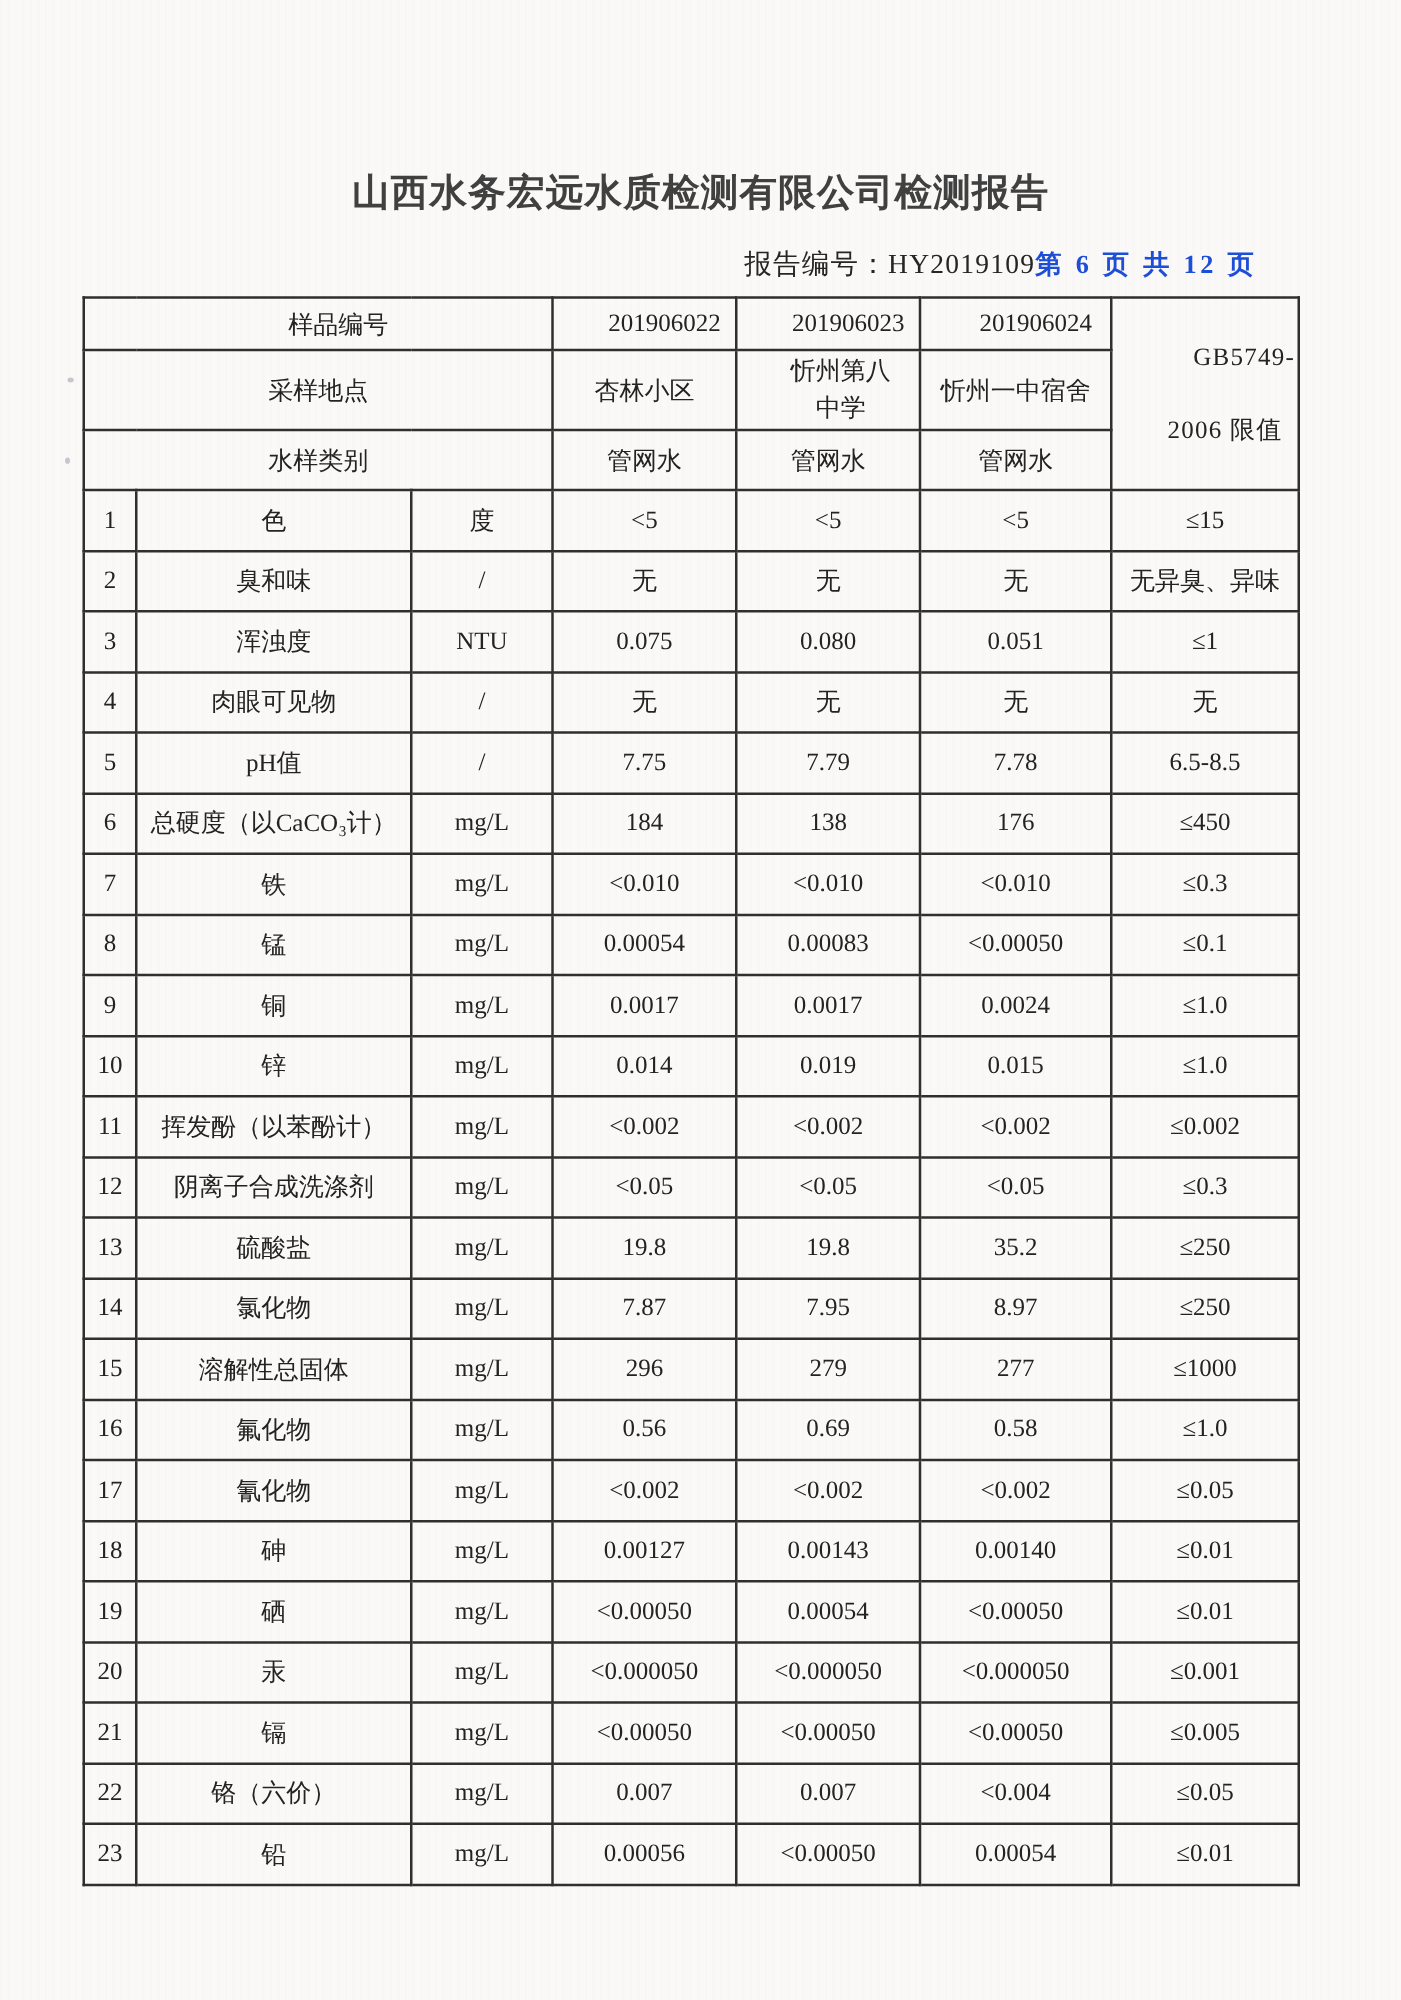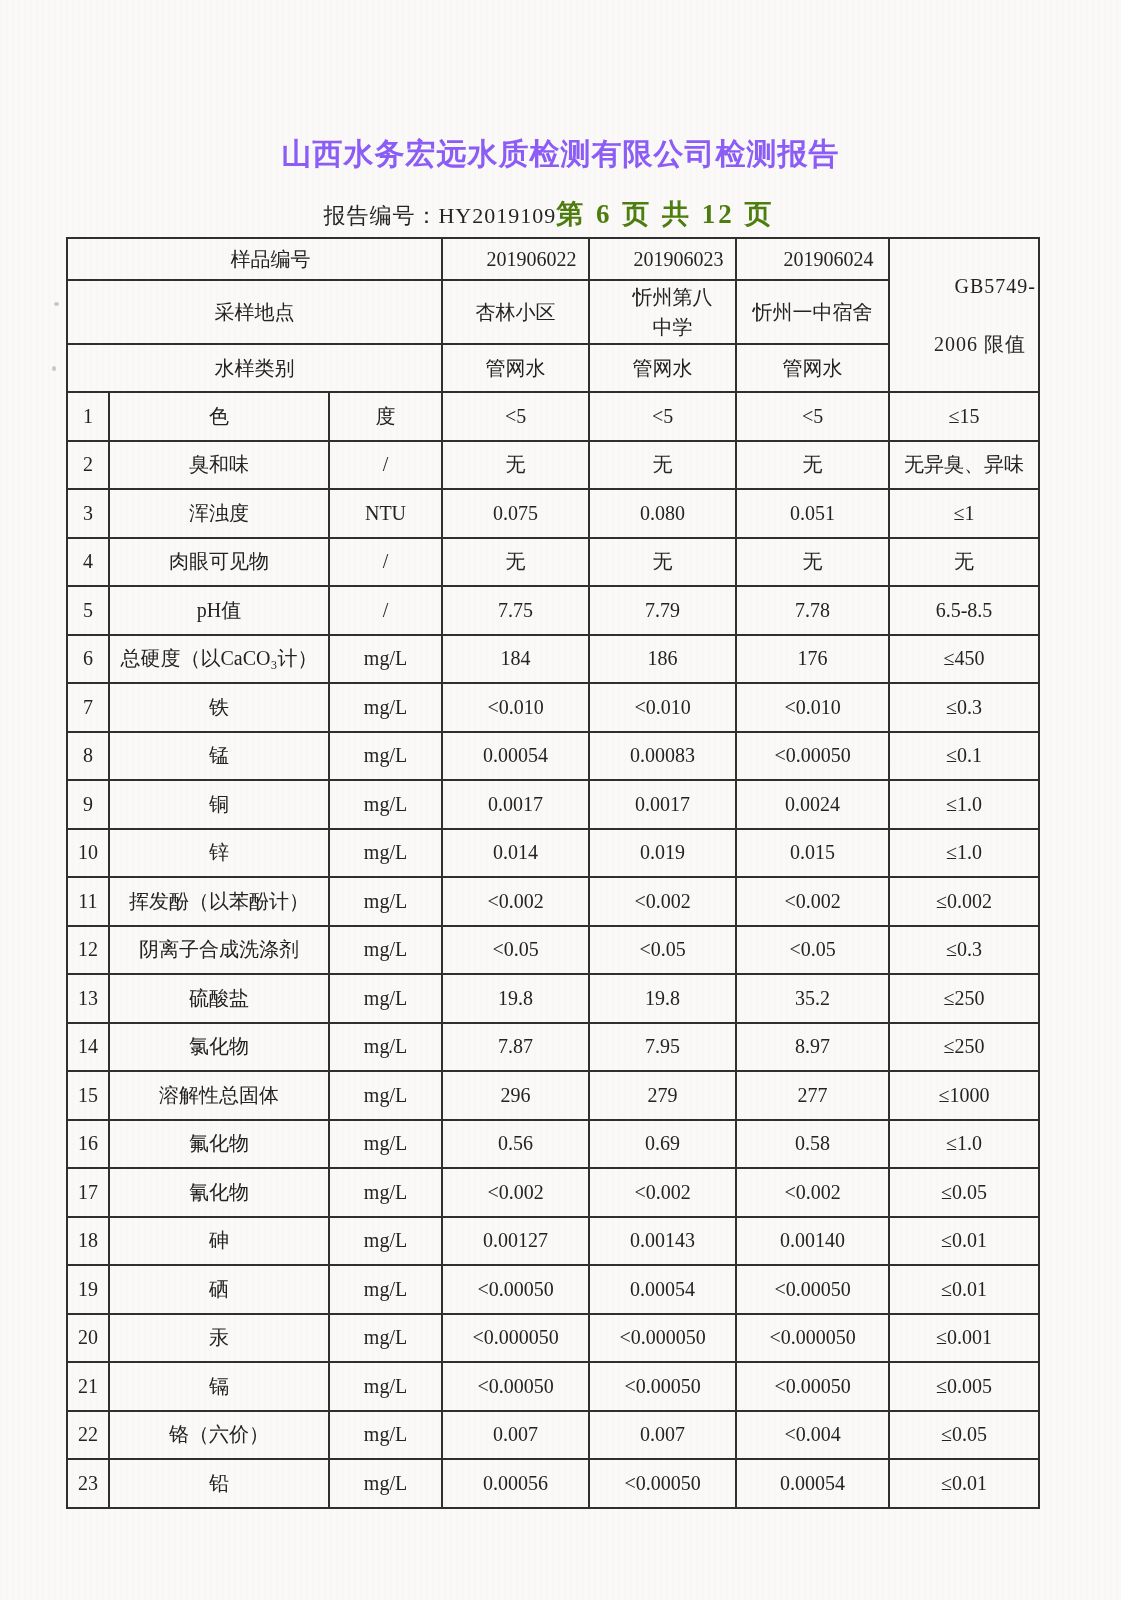--- a/index.html
+++ b/index.html
@@ -8,28 +8,28 @@
     background:#faf9f7;
     background-image:repeating-linear-gradient(90deg, rgba(120,120,130,0.015) 0 2px, transparent 2px 6px);
     font-family:"Liberation Serif","DejaVu Serif",serif;
     color:#222;
   }
   .page{position:absolute;inset:0;}
   .title{
     position:absolute;top:134px;left:0;width:100%;margin:0;
     text-align:center;
     font-family:"Liberation Sans","DejaVu Sans",sans-serif;
-    font-weight:bold;font-size:30px;letter-spacing:1px;color:#8b5cf6;
+    font-weight:bold;font-size:30px;letter-spacing:1px;color:#404040;
   }
   .meta{
-    position:absolute;top:196px;left:80px;width:938px;
-    display:flex;justify-content:center;align-items:baseline;
+    position:absolute;top:196px;left:68px;width:938px;
+    display:flex;justify-content:flex-end;align-items:baseline;
   }
   .report-no{font-size:22px;letter-spacing:1px;color:#252525;}
-  .page-info{font-size:27px;font-weight:bold;letter-spacing:3px;color:#4d7c0f;}
+  .page-info{font-size:21px;font-weight:bold;letter-spacing:3px;color:#1d4ed8;}
   table.report{
     position:absolute;top:237px;left:66px;width:972px;
     border-collapse:collapse;table-layout:fixed;
     background:transparent;
   }
   table.report td{
     border:2px solid #2f2f2f;
     text-align:center;vertical-align:middle;
     font-size:20px;color:#232323;
     padding:0 2px;overflow:hidden;
@@ -136,21 +136,21 @@
           <td>7.75</td>
           <td>7.79</td>
           <td>7.78</td>
           <td>6.5-8.5</td>
         </tr>
         <tr>
           <td>6</td>
           <td class="c-param">总硬度（以CaCO₃计）</td>
           <td>mg/L</td>
           <td>184</td>
-          <td>186</td>
+          <td>138</td>
           <td>176</td>
           <td>≤450</td>
         </tr>
         <tr>
           <td>7</td>
           <td class="c-param">铁</td>
           <td>mg/L</td>
           <td>&lt;0.010</td>
           <td>&lt;0.010</td>
           <td>&lt;0.010</td>

